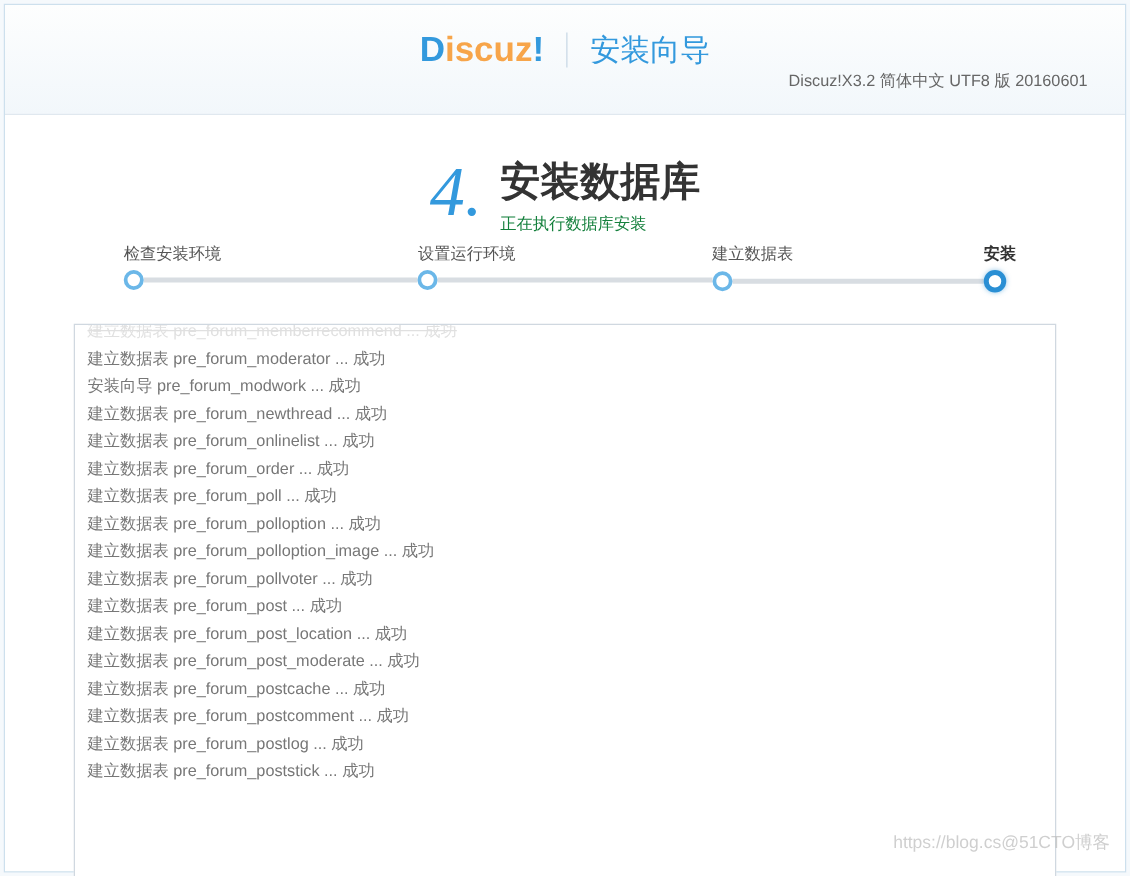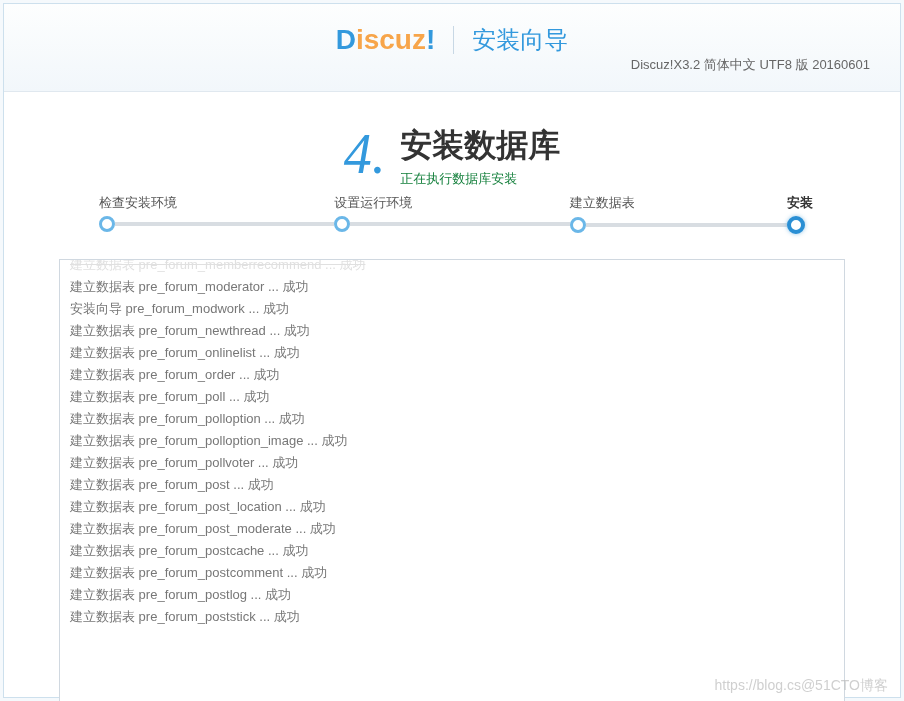--- a/index.html
+++ b/index.html
@@ -154,21 +154,21 @@
     .install-btn {
       padding: 4px 18px;
       font-size: 13px;
       color: #555;
       background: linear-gradient(#fdfdfd, #efefef);
       border: 1px solid #b8b8b8;
       cursor: default;
     }
     .watermark {
       position: absolute;
-      bottom: 2px;
+      bottom: 14px;
       right: 12px;
       font-size: 14px;
       color: #bbb;
       opacity: 0.7;
     }
   </style>
 </head>
 <body>
 
 <div class="container">

